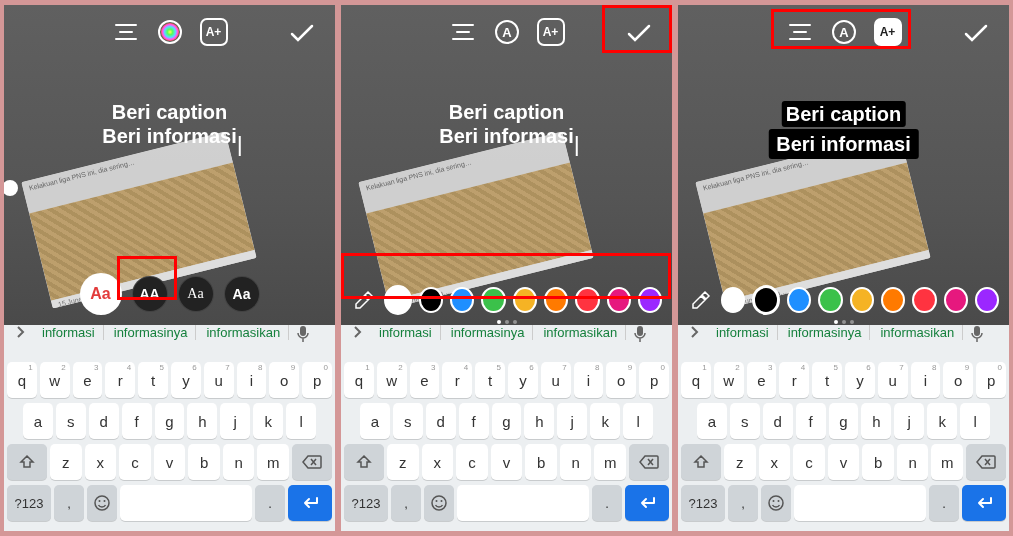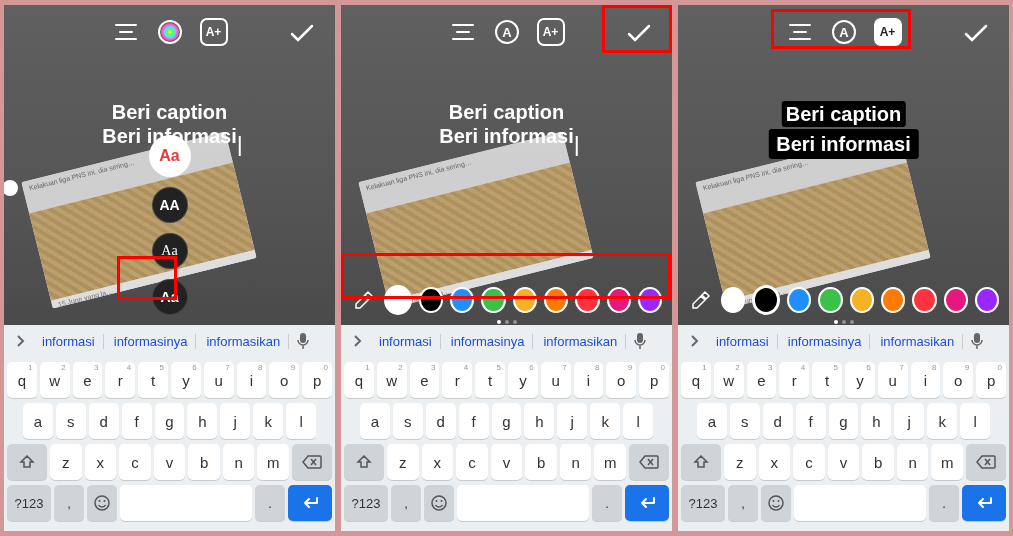--- a/index.html
+++ b/index.html
@@ -102,21 +102,20 @@
   .font-row {
     position: absolute;
     bottom: 4px;
     left: 0; right: 0;
     display: flex;
     gap: 10px;
     align-items: center;
     justify-content: center;
     z-index: 4;
     padding: 6px 0;
-    flex-direction: column;
   }
   .font-chip {
     width: 36px; height: 36px; border-radius: 50%;
     display:flex; align-items:center; justify-content:center;
     font-size: 14px; font-weight: 700;
     background: #222; color:#fff;
     border: 1px solid rgba(255,255,255,0.15);
   }
   .font-chip.selected {
     background:#fff; color:#e23b3b;
@@ -153,25 +152,25 @@
   .hl {
     position: absolute;
     border: 3px solid #ff0000;
     z-index: 10;
     pointer-events: none;
   }
   .suggestion-bar {
     background: #eceff1;
     height: 32px;
     display: flex;
-    align-items: center;
+    align-items: flex-start;
     padding: 0 4px;
     gap: 2px;
     font-size: 13px;
-    color: #1d4ed8;
+    color: #15803d;
   }
   .sug-chev, .sug-mic {
     width: 24px; display:flex; align-items:center; justify-content:center;
     color: #666;
   }
   .sug {
     padding: 0 8px;
     border-right: 1px solid #ccc;
     white-space: nowrap;
   }

